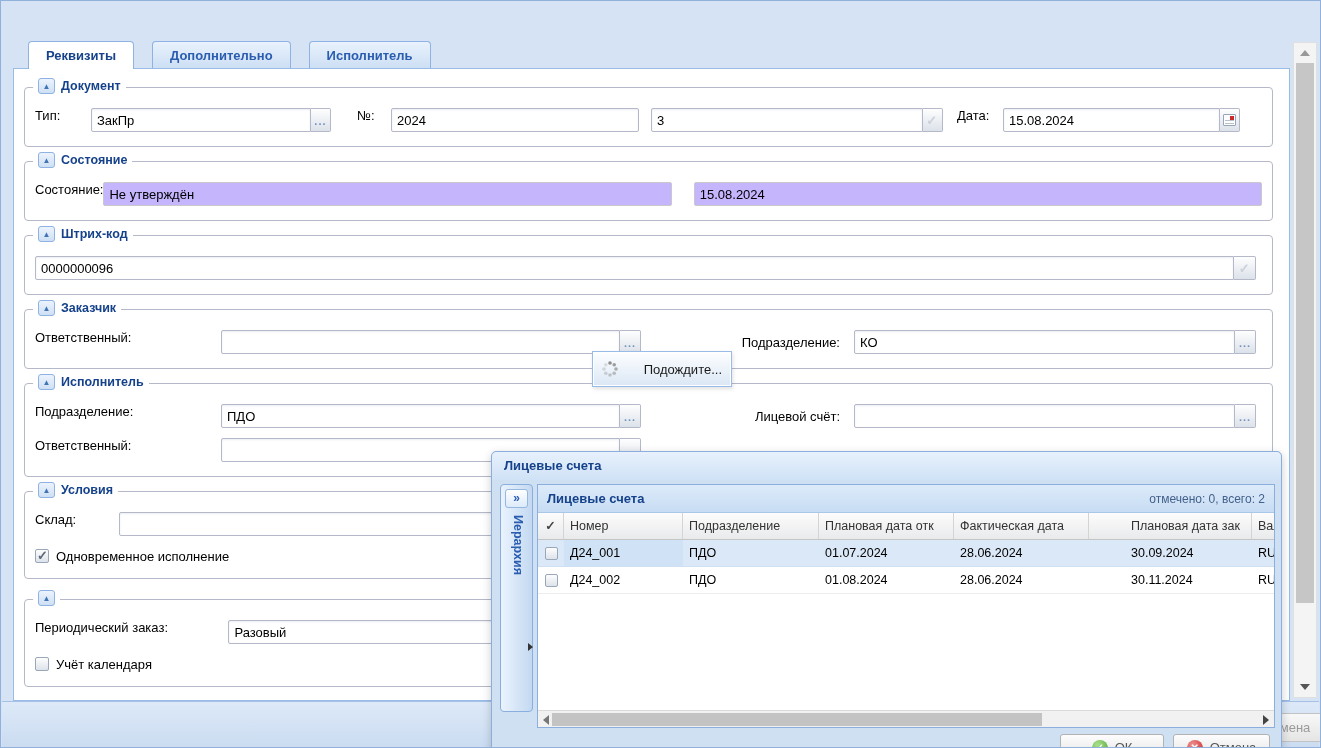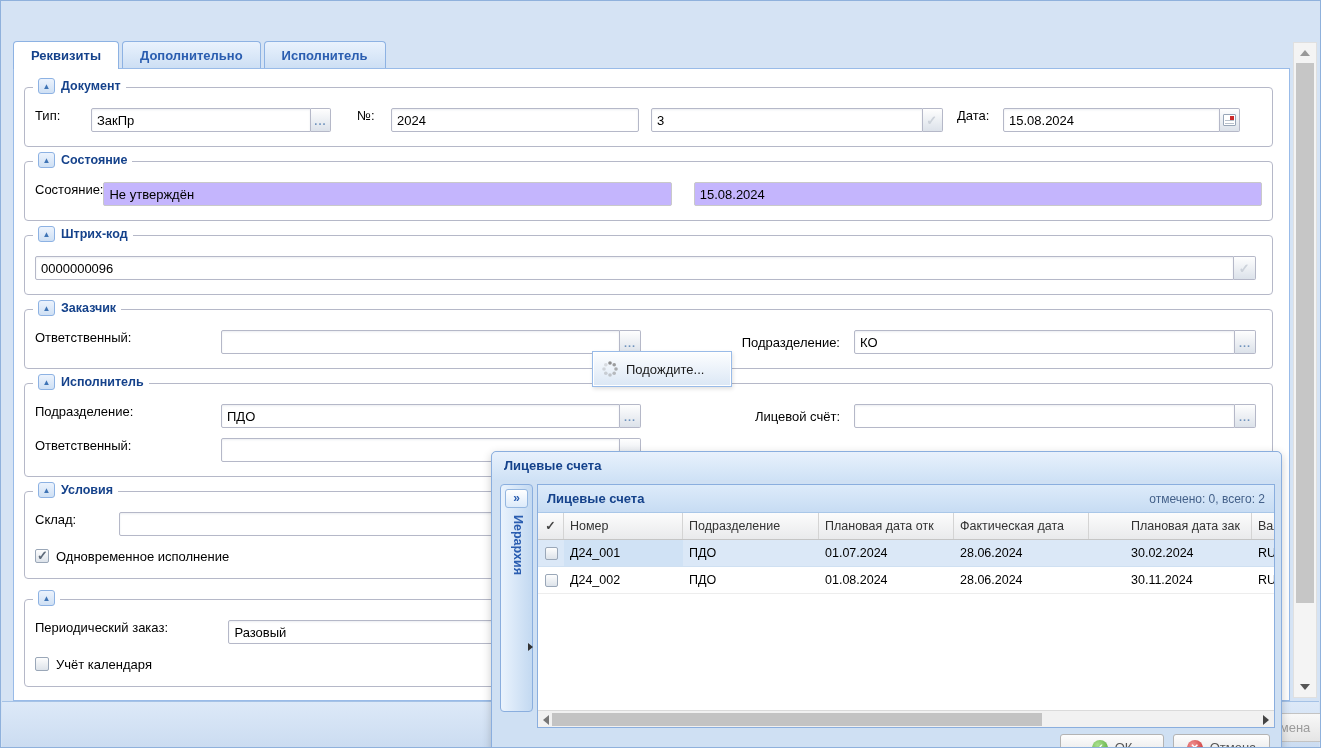--- a/index.html
+++ b/index.html
@@ -12,21 +12,21 @@
   
   .titlebar { height:32px; line-height:32px; padding-left:10px;
               background:linear-gradient(#e4eefb,#cfe0f4);
               border-bottom:1px solid #bcd2ee;
               color:#1d4e92; font-weight:bold; font-size:13.5px; }
 
   
   .tabs { position:absolute; top:40px; left:12px; display:flex; gap:3px; z-index:2; }
   .tab { height:27px; line-height:27px; padding:0 17px; font-weight:bold; font-size:13px;
          border:1px solid #8db2e3; border-bottom:none; border-radius:4px 4px 0 0;
-         background:linear-gradient(#e9f2fd,#cddff4); color:#2a5db0; cursor:default; }
+         background:linear-gradient(#e9f2fd,#cddff4); color:#2a5db0; cursor:default;margin-left:15px; }
   .tab.active { background:#fff; color:#15428b; height:28px; position:relative; top:0; }
 
   
   .content { position:absolute; top:67px; left:12px; width:1277px; height:633px;
              background:#fff; border:1px solid #99bbe8; overflow:hidden; z-index:1; }
 
   .fs { position:relative; margin:14px 16px 0 10px; border:1px solid #b5b8c8;
         border-radius:4px; padding:20px 10px 14px 10px; }
   .fs.first { margin-top:18px; }
   .fs-legend { position:absolute; top:-10px; left:8px; background:#fff; padding:0 5px;
@@ -102,21 +102,21 @@
             border-right:5px solid transparent; border-bottom:6px solid #999; }
   .tri-down { width:0; height:0; margin:5px auto; border-left:5px solid transparent;
               border-right:5px solid transparent; border-top:6px solid #555; }
   .vs-thumb { position:absolute; left:2px; top:20px; width:18px; height:540px;
               background:#c6c6c6; cursor:pointer; }
 
   
   .wait { position:absolute; left:591px; top:350px; width:140px; height:36px; z-index:6;
           border:1px solid #99bbe8; background:linear-gradient(#fdfeff,#dbe7f5);
           box-shadow:inset 0 0 0 1px #fff, 1px 2px 4px rgba(0,0,0,.12);
-          display:flex; align-items:center; gap:8px; padding:0 9px; font-size:13px; color:#1a1a1a; }
+          display:flex; align-items:center; gap:8px; padding:0 9px; font-size:13px; color:#1a1a1a;justify-content:space-between; }
 
   
   .popup { position:absolute; left:490px; top:450px; width:791px; height:320px; z-index:10;
            background:#cfe0f3; border:1px solid #8aaede; border-radius:5px 5px 0 0;
            box-shadow:0 3px 10px rgba(0,0,0,.2); }
   .popup-title { height:28px; line-height:28px; padding-left:12px; font-weight:bold;
                  font-size:13px; color:#15428b;
                  background:linear-gradient(#e8f1fc,#cfe2f6); border-radius:5px 5px 0 0; }
 
   .side-collapsed { position:absolute; left:8px; top:32px; width:33px; height:228px;
@@ -380,21 +380,21 @@
       </div>
 
       <div class="tr selected">
         <div class="td c0">
             <div class="row-cb"></div>
           </div>
         <div class="td c1 cell-number">Д24_001</div>
         <div class="td c2">ПДО</div>
         <div class="td c3">01.07.2024</div>
         <div class="td c4">28.06.2024</div>
-        <div class="td c5">30.02.2024</div>
+        <div class="td c5">30.09.2024</div>
         <div class="td c6">RUB</div>
       </div>
       <div class="tr">
         <div class="td c0">
             <div class="row-cb"></div>
           </div>
         <div class="td c1">Д24_002</div>
         <div class="td c2">ПДО</div>
         <div class="td c3">01.08.2024</div>
         <div class="td c4">28.06.2024</div>

